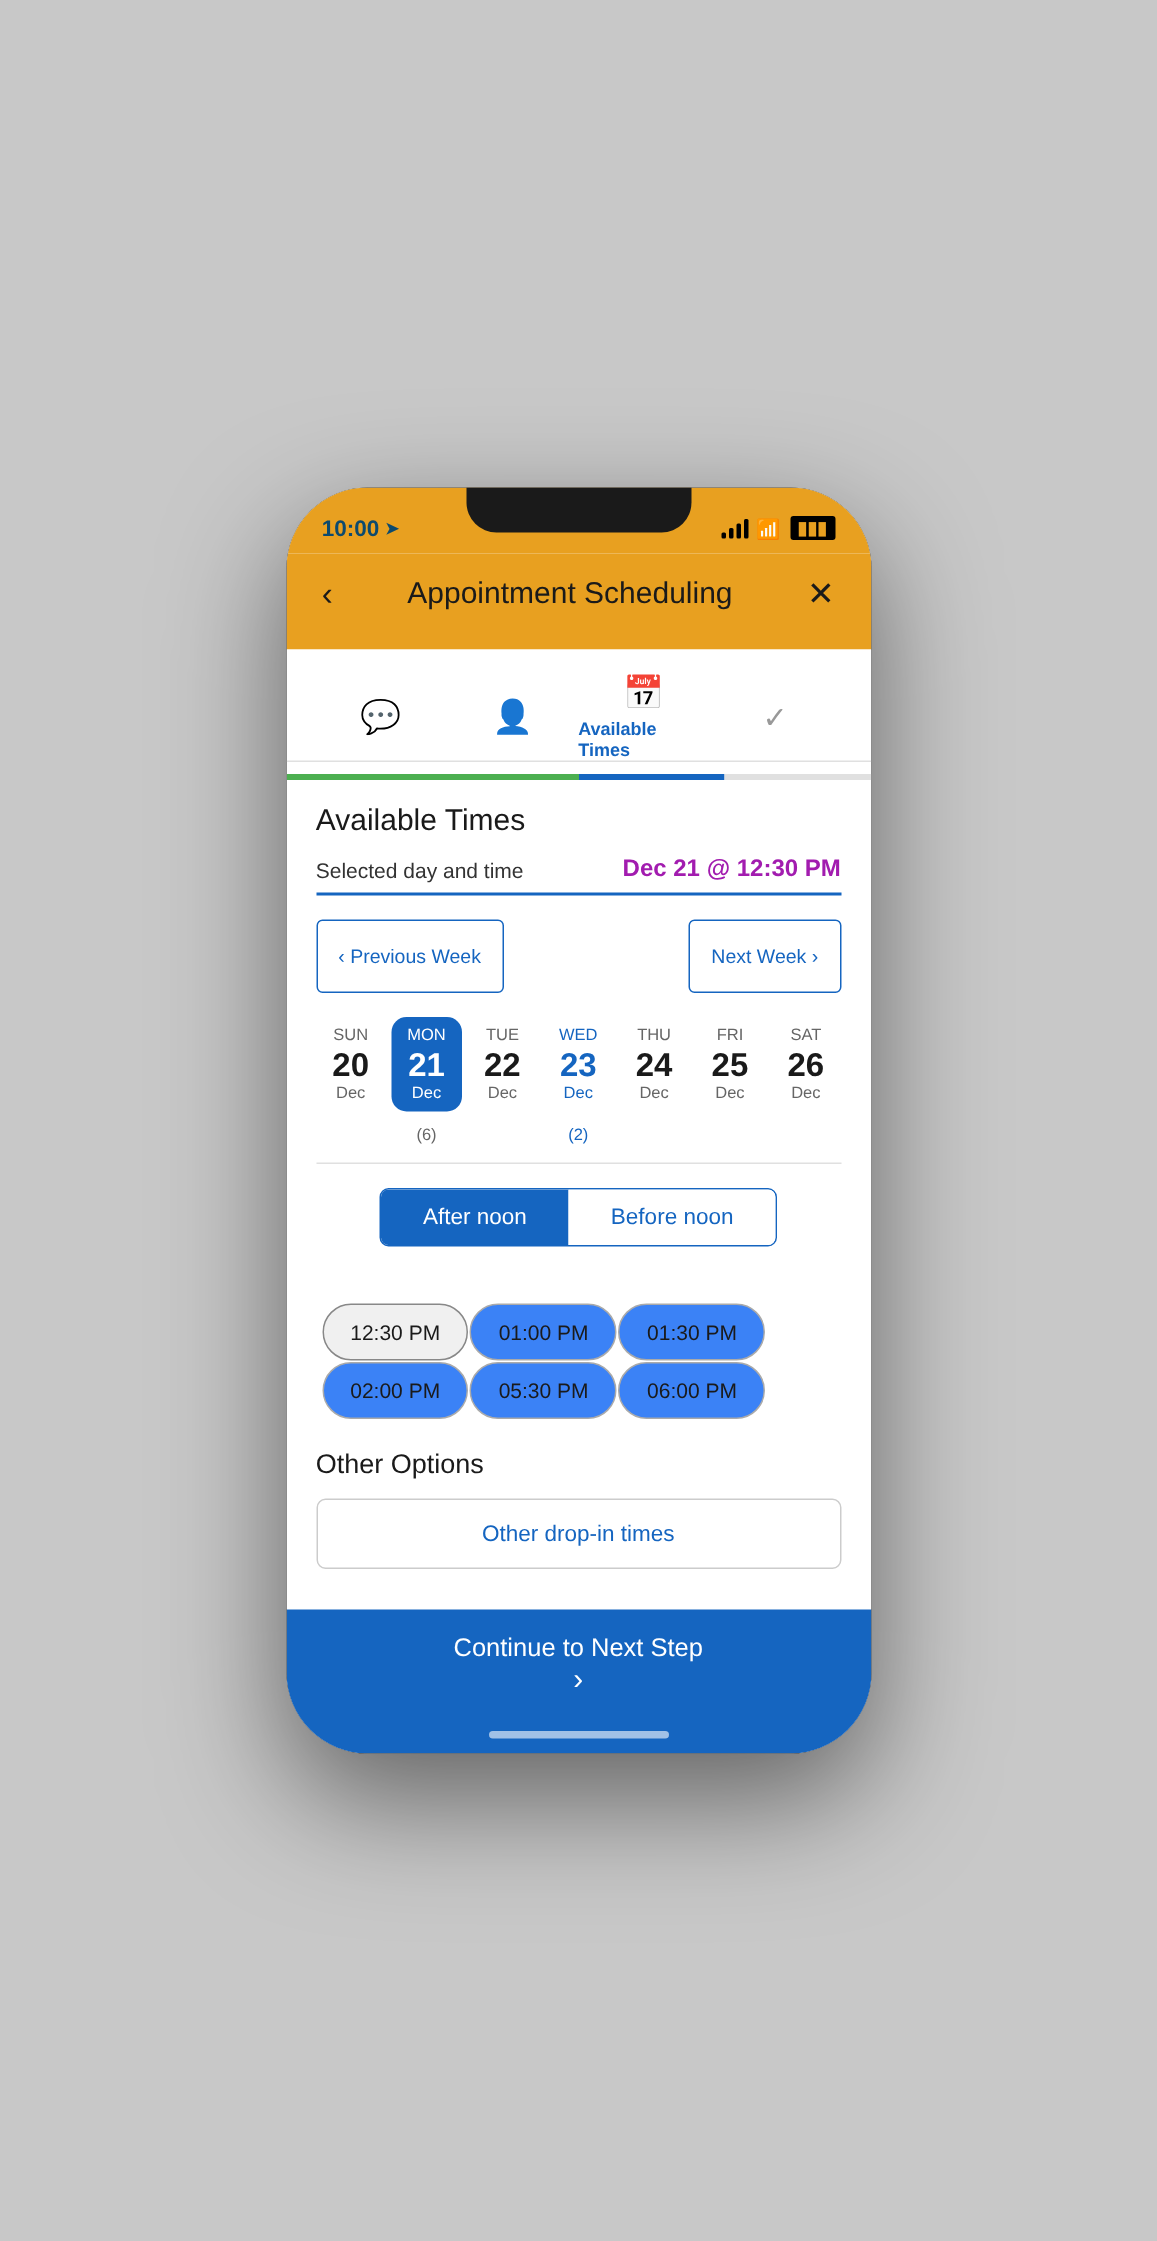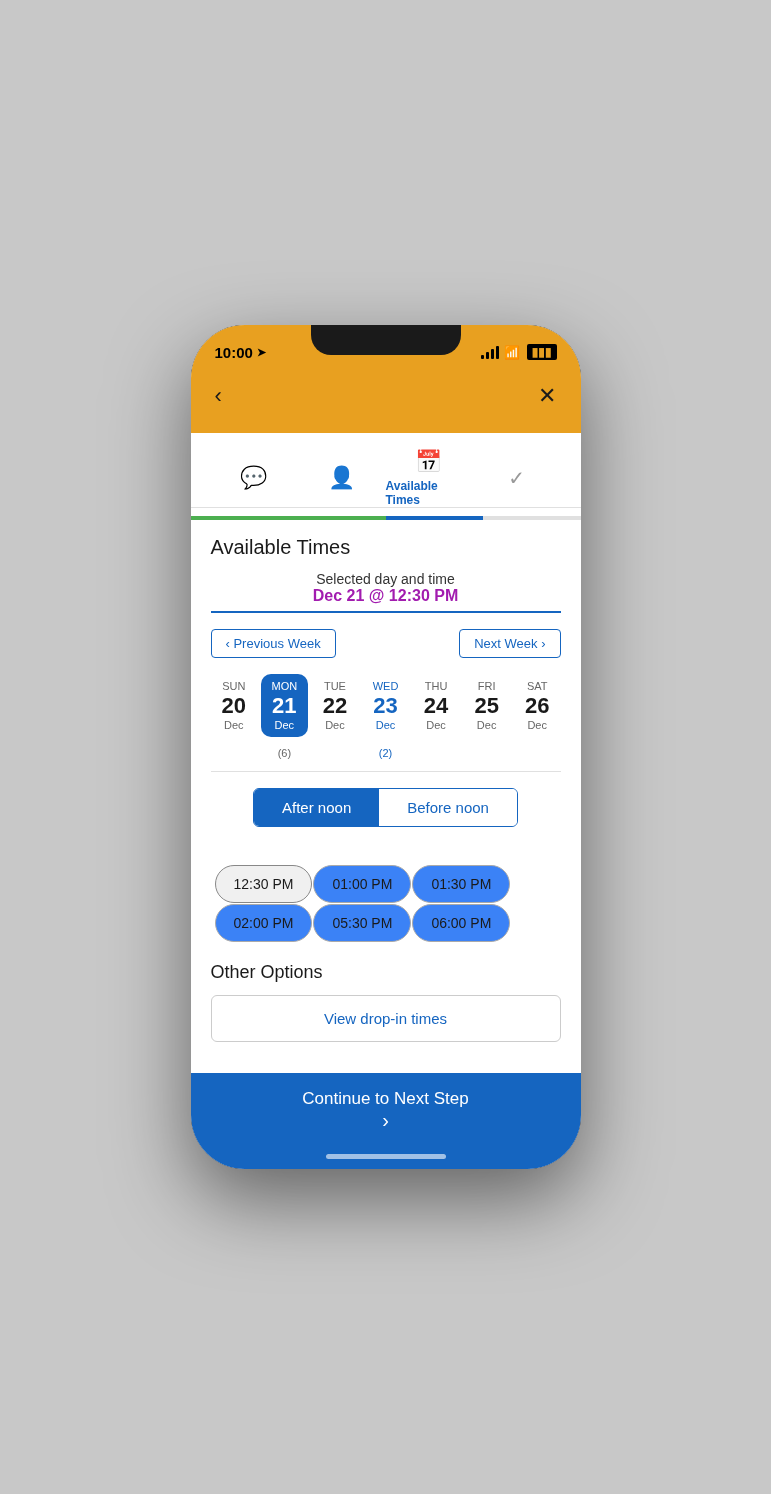--- a/index.html
+++ b/index.html
@@ -39,21 +39,21 @@
       display: flex;
       align-items: center;
       justify-content: space-between;
       padding: 0 24px;
       padding-top: 10px;
     }
 
     .status-time {
       font-size: 15px;
       font-weight: 600;
-      color: #000000;
+      color: #0c4a6e;
       display: flex;
       align-items: center;
       gap: 4px;
     }
 
     .status-icons {
       display: flex;
       align-items: center;
       gap: 6px;
     }
@@ -177,21 +177,20 @@
       margin-bottom: 12px;
     }
 
     .selected-datetime {
       display: flex;
       align-items: center;
       justify-content: space-between;
       margin-bottom: 16px;
       border-bottom: 2px solid #1565C0;
       padding-bottom: 6px;
-      flex-direction: column;
     }
 
     .selected-label {
       font-size: 14px;
       color: #333;
     }
 
     .selected-value {
       font-size: 16px;
       font-weight: 700;
@@ -202,21 +201,21 @@
     .week-nav {
       display: flex;
       justify-content: space-between;
       margin-bottom: 16px;
     }
 
     .week-nav-btn {
       border: 1.5px solid #1565C0;
       background: #fff;
       color: #1565C0;
-      padding: 6px 14px;
+      padding: 16px 14px;
       border-radius: 4px;
       font-size: 13px;
       cursor: pointer;
       font-weight: 400;
     }
 
     
     .calendar-days {
       display: grid;
       grid-template-columns: repeat(7, 1fr);
@@ -454,20 +453,21 @@
             <div class="signal-bar" style="height:10px;"></div>
             <div class="signal-bar" style="height:13px;"></div>
           </div>
           <span style="font-size:13px;">📶</span>
           <span style="font-size:14px; background:#000; color:#E8A020; border-radius:2px; padding:1px 5px; font-size:12px; font-weight:bold;">▮▮▮</span>
         </div>
       </div>
 
       <div class="app-header">
         <button class="header-btn">‹</button>
+        <span class="header-title">Appointment Scheduling</span>
         <button class="header-btn">✕</button>
       </div>
 
       <div class="content-area">
 
         <div class="step-indicators">
           <div class="step-item">
             <span class="step-icon">💬</span>
           </div>
           <div class="step-item">
@@ -571,21 +571,21 @@
           <div class="time-slots">
             <button class="time-slot selected">12:30 PM</button>
             <button class="time-slot">01:00 PM</button>
             <button class="time-slot">01:30 PM</button>
             <button class="time-slot">02:00 PM</button>
             <button class="time-slot">05:30 PM</button>
             <button class="time-slot">06:00 PM</button>
           </div>
 
           <div class="other-options-title">Other Options</div>
-          <button class="view-dropins-btn">View drop-in times</button>
+          <button class="view-dropins-btn">Other drop-in times</button>
 
         </div>
 
       </div>
 
       <div>
         <div class="bottom-bar">
           <span class="continue-btn-text">Continue to Next Step</span>
           <span class="continue-chevron">›</span>
         </div>

